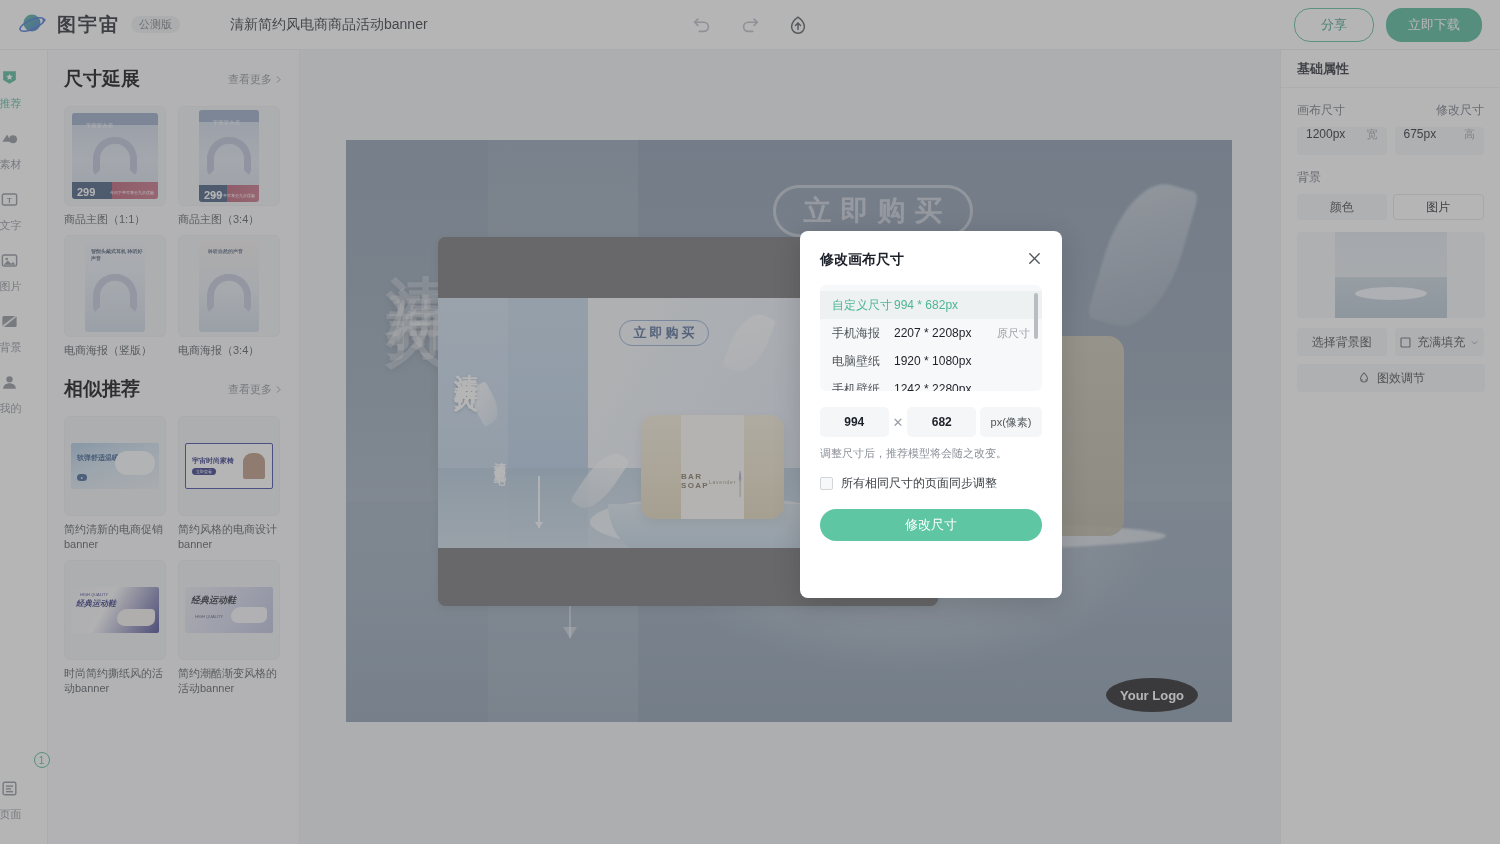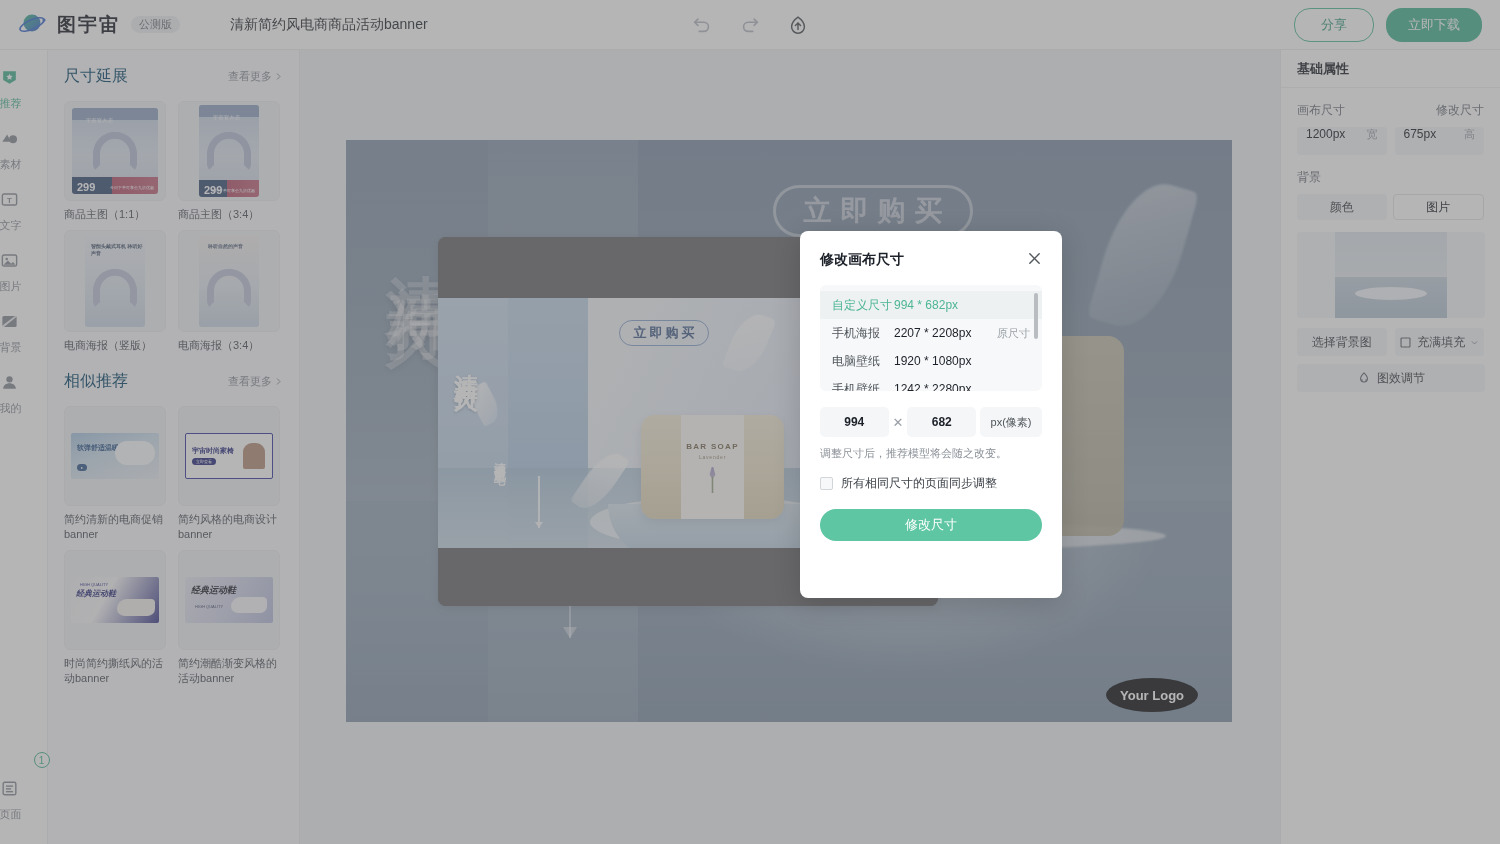--- a/index.html
+++ b/index.html
@@ -69,21 +69,21 @@
     font-size: 10px; display: flex; align-items: center; justify-content: center;
   }
 
   
   .lpanel {
     position: absolute; left: 48px; top: 50px; width: 252px; height: 794px;
     background: #fafafb; border-right: 1px solid #ececee;
     padding: 16px 16px 0 16px; overflow: hidden; z-index: 3;
   }
   .sec-head { display: flex; align-items: center; justify-content: space-between; margin-bottom: 14px; }
-  .sec-title { font-size: 16px; font-weight: 400; color: #0c4a6e; }
+  .sec-title { font-size: 19px; font-weight: 700; color: #000000; }
   .sec-more { font-size: 11px; color: #8a9097; cursor: pointer; display: flex; align-items: center; gap: 2px; }
   .grid2 { display: grid; grid-template-columns: 102px 102px; gap: 8px 12px; }
   .card { width: 102px; cursor: pointer; }
   .thumb {
     width: 102px; height: 100px; background: #f0f1f3; border-radius: 6px;
     display: flex; align-items: center; justify-content: center; overflow: hidden;
     border: 1px solid #ededee;
   }
   .thumb.tall { height: 102px; }
   .card-label { font-size: 11px; color: #4f555b; margin-top: 6px; line-height: 15px; }
@@ -245,21 +245,21 @@
   }
   .pv-soap {
     position:absolute; left:203px; top:117px; width:143px; height:104px;
     background: linear-gradient(180deg,#f4ecd7 0%,#ece2c7 55%,#e2d7ba 100%);
     border-radius: 14px;
     box-shadow: 0 4px 10px rgba(120,130,150,0.22);
   }
   .pv-wrap {
     position:absolute; left:243px; top:117px; width:63px; height:104px;
     background: #fdfcf8;
-    display:flex; flex-direction:column; align-items:center; padding-top:27px;
+    display:flex; flex-direction:row; align-items:center; padding-top:27px;
   }
   .pv-wrap .bs { font-size:8px; color:#7d6f55; letter-spacing:1.3px; font-weight:700; }
   .pv-wrap .lv { font-size:5px; color:#9b8f78; letter-spacing:.8px; margin-top:3px; }
   .pv-lav { margin-top:7px; width:16px; height:26px;
     background: linear-gradient(180deg,#9b8fc0 0%, #b0a6cd 36%, #8c9a76 40%, #8c9a76 100%);
     clip-path: polygon(45% 0,55% 0,68% 30%,55% 42%,55% 100%,45% 100%,45% 42%,32% 30%); opacity:.85; }
   .pv-feather1 {
     position:absolute; left:294px; top:14px; width:34px; height:62px;
     background: linear-gradient(150deg, rgba(255,255,255,0.95), rgba(255,255,255,0.25));
     border-radius: 60% 10% 60% 10%; transform: rotate(22deg); filter: blur(.6px);

